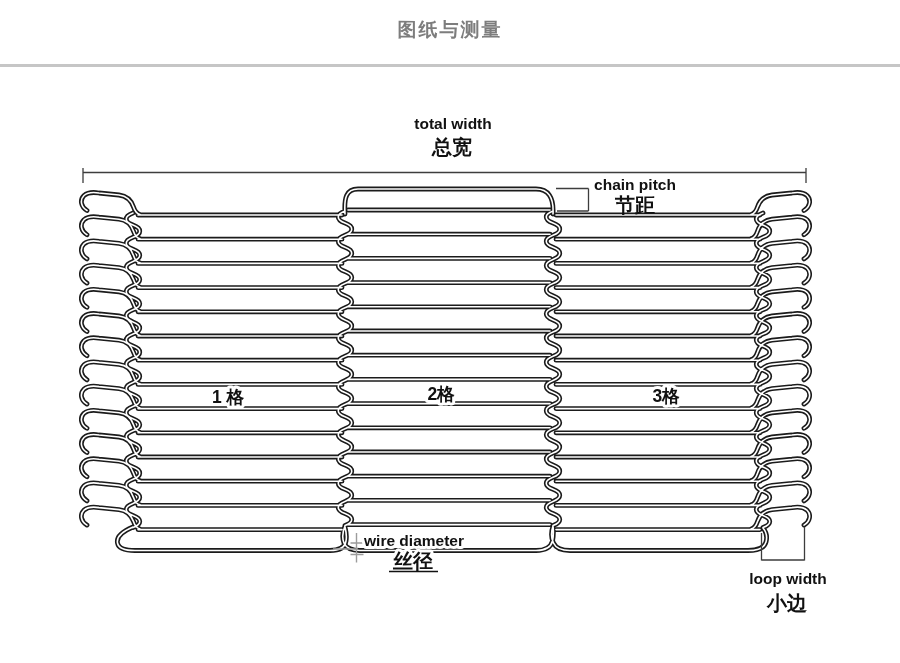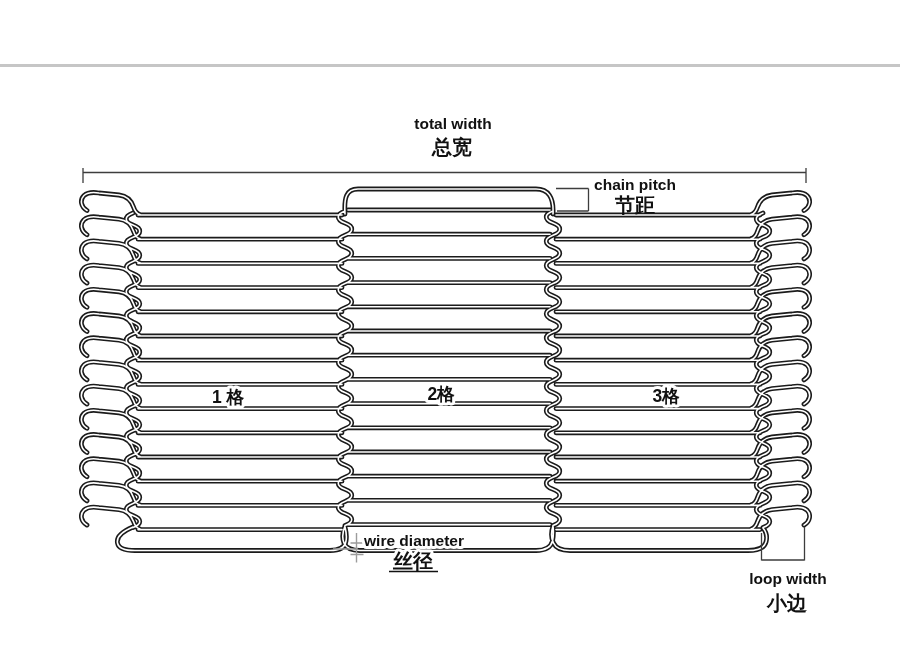--- a/index.html
+++ b/index.html
@@ -23,20 +23,21 @@
   .t-sec{font:700 17.5px "Liberation Sans","DejaVu Sans",sans-serif;fill:var(--c-label,#111);}
   .halo{paint-order:stroke;stroke:#ffffff;stroke-width:6px;stroke-linejoin:round;}
   .dim{stroke:var(--c-dim,#3d3d3d);stroke-width:1.3;fill:none;}
   .dim-marker{stroke:var(--c-marker,#9c9c9c);stroke-width:1.4;fill:none;}
   .underline{stroke:var(--c-label,#121212);stroke-width:1.6;fill:none;}
 </style>
 </head>
 <body>
 
 <div class="page" style="--c-bg: #ffffff; --c-title: #7d7d7d; --c-divider: #c6c6c6; --c-dim: #3d3d3d; --c-marker: #9c9c9c; --c-label: #111111;">
+  <div class="title">图纸与测量</div>
   <div class="divider"></div>
 
   <svg class="diagram-svg" viewBox="0 0 900 663" xmlns="http://www.w3.org/2000/svg">
 
     <g>
       <path id="mesh-outline" fill="none" stroke-linecap="round" stroke-linejoin="round" d="M138 215H342 M348 210H550 M556 215H760 M87 210.5C81 207 79.5 200 84 195.5C87.5 192.5 93 192 99 193L119 195C127 196 131.5 201 133.5 207C134.8 211 136 213.5 140 214.5 M804 210.5C810 207 811.5 200 807 195.5C803.5 192.5 798 192 792 193L772 195C764 196 759.5 201 757.5 207C756.2 211 755 213.5 751 214.5 M138 239.2H342 M348 234.2H550 M556 239.2H760 M87 234.7C81 231.2 79.5 224.2 84 219.7C87.5 216.7 93 216.2 99 217.2L119 219.2C127 220.2 131.5 225.2 133.5 231.2C134.8 235.2 136 237.7 140 238.7 M804 234.7C810 231.2 811.5 224.2 807 219.7C803.5 216.7 798 216.2 792 217.2L772 219.2C764 220.2 759.5 225.2 757.5 231.2C756.2 235.2 755 237.7 751 238.7 M138 263.4H342 M348 258.4H550 M556 263.4H760 M87 258.9C81 255.4 79.5 248.4 84 243.9C87.5 240.9 93 240.4 99 241.4L119 243.4C127 244.4 131.5 249.4 133.5 255.4C134.8 259.4 136 261.9 140 262.9 M804 258.9C810 255.4 811.5 248.4 807 243.9C803.5 240.9 798 240.4 792 241.4L772 243.4C764 244.4 759.5 249.4 757.5 255.4C756.2 259.4 755 261.9 751 262.9 M138 287.6H342 M348 282.6H550 M556 287.6H760 M87 283.1C81 279.6 79.5 272.6 84 268.1C87.5 265.1 93 264.6 99 265.6L119 267.6C127 268.6 131.5 273.6 133.5 279.6C134.8 283.6 136 286.1 140 287.1 M804 283.1C810 279.6 811.5 272.6 807 268.1C803.5 265.1 798 264.6 792 265.6L772 267.6C764 268.6 759.5 273.6 757.5 279.6C756.2 283.6 755 286.1 751 287.1 M138 311.8H342 M348 306.8H550 M556 311.8H760 M87 307.3C81 303.8 79.5 296.8 84 292.3C87.5 289.3 93 288.8 99 289.8L119 291.8C127 292.8 131.5 297.8 133.5 303.8C134.8 307.8 136 310.3 140 311.3 M804 307.3C810 303.8 811.5 296.8 807 292.3C803.5 289.3 798 288.8 792 289.8L772 291.8C764 292.8 759.5 297.8 757.5 303.8C756.2 307.8 755 310.3 751 311.3 M138 336H342 M348 331H550 M556 336H760 M87 331.5C81 328 79.5 321 84 316.5C87.5 313.5 93 313 99 314L119 316C127 317 131.5 322 133.5 328C134.8 332 136 334.5 140 335.5 M804 331.5C810 328 811.5 321 807 316.5C803.5 313.5 798 313 792 314L772 316C764 317 759.5 322 757.5 328C756.2 332 755 334.5 751 335.5 M138 360.2H342 M348 355.2H550 M556 360.2H760 M87 355.7C81 352.2 79.5 345.2 84 340.7C87.5 337.7 93 337.2 99 338.2L119 340.2C127 341.2 131.5 346.2 133.5 352.2C134.8 356.2 136 358.7 140 359.7 M804 355.7C810 352.2 811.5 345.2 807 340.7C803.5 337.7 798 337.2 792 338.2L772 340.2C764 341.2 759.5 346.2 757.5 352.2C756.2 356.2 755 358.7 751 359.7 M138 384.4H342 M348 379.4H550 M556 384.4H760 M87 379.9C81 376.4 79.5 369.4 84 364.9C87.5 361.9 93 361.4 99 362.4L119 364.4C127 365.4 131.5 370.4 133.5 376.4C134.8 380.4 136 382.9 140 383.9 M804 379.9C810 376.4 811.5 369.4 807 364.9C803.5 361.9 798 361.4 792 362.4L772 364.4C764 365.4 759.5 370.4 757.5 376.4C756.2 380.4 755 382.9 751 383.9 M138 408.6H342 M348 403.6H550 M556 408.6H760 M87 404.1C81 400.6 79.5 393.6 84 389.1C87.5 386.1 93 385.6 99 386.6L119 388.6C127 389.6 131.5 394.6 133.5 400.6C134.8 404.6 136 407.1 140 408.1 M804 404.1C810 400.6 811.5 393.6 807 389.1C803.5 386.1 798 385.6 792 386.6L772 388.6C764 389.6 759.5 394.6 757.5 400.6C756.2 404.6 755 407.1 751 408.1 M138 432.8H342 M348 427.8H550 M556 432.8H760 M87 428.3C81 424.8 79.5 417.8 84 413.3C87.5 410.3 93 409.8 99 410.8L119 412.8C127 413.8 131.5 418.8 133.5 424.8C134.8 428.8 136 431.3 140 432.3 M804 428.3C810 424.8 811.5 417.8 807 413.3C803.5 410.3 798 409.8 792 410.8L772 412.8C764 413.8 759.5 418.8 757.5 424.8C756.2 428.8 755 431.3 751 432.3 M138 457H342 M348 452H550 M556 457H760 M87 452.5C81 449 79.5 442 84 437.5C87.5 434.5 93 434 99 435L119 437C127 438 131.5 443 133.5 449C134.8 453 136 455.5 140 456.5 M804 452.5C810 449 811.5 442 807 437.5C803.5 434.5 798 434 792 435L772 437C764 438 759.5 443 757.5 449C756.2 453 755 455.5 751 456.5 M138 481.2H342 M348 476.2H550 M556 481.2H760 M87 476.7C81 473.2 79.5 466.2 84 461.7C87.5 458.7 93 458.2 99 459.2L119 461.2C127 462.2 131.5 467.2 133.5 473.2C134.8 477.2 136 479.7 140 480.7 M804 476.7C810 473.2 811.5 466.2 807 461.7C803.5 458.7 798 458.2 792 459.2L772 461.2C764 462.2 759.5 467.2 757.5 473.2C756.2 477.2 755 479.7 751 480.7 M138 505.4H342 M348 500.4H550 M556 505.4H760 M87 500.9C81 497.4 79.5 490.4 84 485.9C87.5 482.9 93 482.4 99 483.4L119 485.4C127 486.4 131.5 491.4 133.5 497.4C134.8 501.4 136 503.9 140 504.9 M804 500.9C810 497.4 811.5 490.4 807 485.9C803.5 482.9 798 482.4 792 483.4L772 485.4C764 486.4 759.5 491.4 757.5 497.4C756.2 501.4 755 503.9 751 504.9 M138 529.6H342 M348 524.6H550 M556 529.6H760 M87 525.1C81 521.6 79.5 514.6 84 510.1C87.5 507.1 93 506.6 99 507.6L119 509.6C127 510.6 131.5 515.6 133.5 521.6C134.8 525.6 136 528.1 140 529.1 M804 525.1C810 521.6 811.5 514.6 807 510.1C803.5 507.1 798 506.6 792 507.6L772 509.6C764 510.6 759.5 515.6 757.5 521.6C756.2 525.6 755 528.1 751 529.1 M133 213c-9 3.3 -9 8.8 0 12.1c9 3.3 9 8.8 0 12.1c-9 3.3 -9 8.8 0 12.1c9 3.3 9 8.8 0 12.1c-9 3.3 -9 8.8 0 12.1c9 3.3 9 8.8 0 12.1c-9 3.3 -9 8.8 0 12.1c9 3.3 9 8.8 0 12.1c-9 3.3 -9 8.8 0 12.1c9 3.3 9 8.8 0 12.1c-9 3.3 -9 8.8 0 12.1c9 3.3 9 8.8 0 12.1c-9 3.3 -9 8.8 0 12.1c9 3.3 9 8.8 0 12.1c-9 3.3 -9 8.8 0 12.1c9 3.3 9 8.8 0 12.1c-9 3.3 -9 8.8 0 12.1c9 3.3 9 8.8 0 12.1c-9 3.3 -9 8.8 0 12.1c9 3.3 9 8.8 0 12.1c-9 3.3 -9 8.8 0 12.1c9 3.3 9 8.8 0 12.1c-9 3.3 -9 8.8 0 12.1c9 3.3 9 8.8 0 12.1c-9 3.3 -9 8.8 0 12.1c9 3.3 9 8.8 0 12.1 M345 211c-9 3.3 -9 8.8 0 12.1c9 3.3 9 8.8 0 12.1c-9 3.3 -9 8.8 0 12.1c9 3.3 9 8.8 0 12.1c-9 3.3 -9 8.8 0 12.1c9 3.3 9 8.8 0 12.1c-9 3.3 -9 8.8 0 12.1c9 3.3 9 8.8 0 12.1c-9 3.3 -9 8.8 0 12.1c9 3.3 9 8.8 0 12.1c-9 3.3 -9 8.8 0 12.1c9 3.3 9 8.8 0 12.1c-9 3.3 -9 8.8 0 12.1c9 3.3 9 8.8 0 12.1c-9 3.3 -9 8.8 0 12.1c9 3.3 9 8.8 0 12.1c-9 3.3 -9 8.8 0 12.1c9 3.3 9 8.8 0 12.1c-9 3.3 -9 8.8 0 12.1c9 3.3 9 8.8 0 12.1c-9 3.3 -9 8.8 0 12.1c9 3.3 9 8.8 0 12.1c-9 3.3 -9 8.8 0 12.1c9 3.3 9 8.8 0 12.1c-9 3.3 -9 8.8 0 12.1c9 3.3 9 8.8 0 12.1 M553 211c-9 3.3 -9 8.8 0 12.1c9 3.3 9 8.8 0 12.1c-9 3.3 -9 8.8 0 12.1c9 3.3 9 8.8 0 12.1c-9 3.3 -9 8.8 0 12.1c9 3.3 9 8.8 0 12.1c-9 3.3 -9 8.8 0 12.1c9 3.3 9 8.8 0 12.1c-9 3.3 -9 8.8 0 12.1c9 3.3 9 8.8 0 12.1c-9 3.3 -9 8.8 0 12.1c9 3.3 9 8.8 0 12.1c-9 3.3 -9 8.8 0 12.1c9 3.3 9 8.8 0 12.1c-9 3.3 -9 8.8 0 12.1c9 3.3 9 8.8 0 12.1c-9 3.3 -9 8.8 0 12.1c9 3.3 9 8.8 0 12.1c-9 3.3 -9 8.8 0 12.1c9 3.3 9 8.8 0 12.1c-9 3.3 -9 8.8 0 12.1c9 3.3 9 8.8 0 12.1c-9 3.3 -9 8.8 0 12.1c9 3.3 9 8.8 0 12.1c-9 3.3 -9 8.8 0 12.1c9 3.3 9 8.8 0 12.1 M763 213c-9 3.3 -9 8.8 0 12.1c9 3.3 9 8.8 0 12.1c-9 3.3 -9 8.8 0 12.1c9 3.3 9 8.8 0 12.1c-9 3.3 -9 8.8 0 12.1c9 3.3 9 8.8 0 12.1c-9 3.3 -9 8.8 0 12.1c9 3.3 9 8.8 0 12.1c-9 3.3 -9 8.8 0 12.1c9 3.3 9 8.8 0 12.1c-9 3.3 -9 8.8 0 12.1c9 3.3 9 8.8 0 12.1c-9 3.3 -9 8.8 0 12.1c9 3.3 9 8.8 0 12.1c-9 3.3 -9 8.8 0 12.1c9 3.3 9 8.8 0 12.1c-9 3.3 -9 8.8 0 12.1c9 3.3 9 8.8 0 12.1c-9 3.3 -9 8.8 0 12.1c9 3.3 9 8.8 0 12.1c-9 3.3 -9 8.8 0 12.1c9 3.3 9 8.8 0 12.1c-9 3.3 -9 8.8 0 12.1c9 3.3 9 8.8 0 12.1c-9 3.3 -9 8.8 0 12.1c9 3.3 9 8.8 0 12.1 M345 214C344 198 346 189 358 189L536 189C548 189 554 197 553 214 M133 527C121 532 116.5 538 117.5 543C118.5 548.5 125 550.5 135 550.5L330 550.5C340 550.5 345 547 346 541C347 536 346 531 345 527 M345 526C342.5 532 342 538 344 543C346.5 548.5 352 550.5 360 550.5L536 550.5C546 550.5 551 547 552.5 541C553.5 536 553.5 530 553 526 M553 526C551 532 551 538 553.5 543C556 548.5 562 550.5 570 550.5L748 550.5C758 550.5 764.5 547.5 766 542C767.5 536.5 765.5 531 763 528" stroke="#1b1b1b" stroke-width="4.8"></path>
       <path id="mesh-core" fill="none" stroke-linecap="round" stroke-linejoin="round" d="M138 215H342 M348 210H550 M556 215H760 M87 210.5C81 207 79.5 200 84 195.5C87.5 192.5 93 192 99 193L119 195C127 196 131.5 201 133.5 207C134.8 211 136 213.5 140 214.5 M804 210.5C810 207 811.5 200 807 195.5C803.5 192.5 798 192 792 193L772 195C764 196 759.5 201 757.5 207C756.2 211 755 213.5 751 214.5 M138 239.2H342 M348 234.2H550 M556 239.2H760 M87 234.7C81 231.2 79.5 224.2 84 219.7C87.5 216.7 93 216.2 99 217.2L119 219.2C127 220.2 131.5 225.2 133.5 231.2C134.8 235.2 136 237.7 140 238.7 M804 234.7C810 231.2 811.5 224.2 807 219.7C803.5 216.7 798 216.2 792 217.2L772 219.2C764 220.2 759.5 225.2 757.5 231.2C756.2 235.2 755 237.7 751 238.7 M138 263.4H342 M348 258.4H550 M556 263.4H760 M87 258.9C81 255.4 79.5 248.4 84 243.9C87.5 240.9 93 240.4 99 241.4L119 243.4C127 244.4 131.5 249.4 133.5 255.4C134.8 259.4 136 261.9 140 262.9 M804 258.9C810 255.4 811.5 248.4 807 243.9C803.5 240.9 798 240.4 792 241.4L772 243.4C764 244.4 759.5 249.4 757.5 255.4C756.2 259.4 755 261.9 751 262.9 M138 287.6H342 M348 282.6H550 M556 287.6H760 M87 283.1C81 279.6 79.5 272.6 84 268.1C87.5 265.1 93 264.6 99 265.6L119 267.6C127 268.6 131.5 273.6 133.5 279.6C134.8 283.6 136 286.1 140 287.1 M804 283.1C810 279.6 811.5 272.6 807 268.1C803.5 265.1 798 264.6 792 265.6L772 267.6C764 268.6 759.5 273.6 757.5 279.6C756.2 283.6 755 286.1 751 287.1 M138 311.8H342 M348 306.8H550 M556 311.8H760 M87 307.3C81 303.8 79.5 296.8 84 292.3C87.5 289.3 93 288.8 99 289.8L119 291.8C127 292.8 131.5 297.8 133.5 303.8C134.8 307.8 136 310.3 140 311.3 M804 307.3C810 303.8 811.5 296.8 807 292.3C803.5 289.3 798 288.8 792 289.8L772 291.8C764 292.8 759.5 297.8 757.5 303.8C756.2 307.8 755 310.3 751 311.3 M138 336H342 M348 331H550 M556 336H760 M87 331.5C81 328 79.5 321 84 316.5C87.5 313.5 93 313 99 314L119 316C127 317 131.5 322 133.5 328C134.8 332 136 334.5 140 335.5 M804 331.5C810 328 811.5 321 807 316.5C803.5 313.5 798 313 792 314L772 316C764 317 759.5 322 757.5 328C756.2 332 755 334.5 751 335.5 M138 360.2H342 M348 355.2H550 M556 360.2H760 M87 355.7C81 352.2 79.5 345.2 84 340.7C87.5 337.7 93 337.2 99 338.2L119 340.2C127 341.2 131.5 346.2 133.5 352.2C134.8 356.2 136 358.7 140 359.7 M804 355.7C810 352.2 811.5 345.2 807 340.7C803.5 337.7 798 337.2 792 338.2L772 340.2C764 341.2 759.5 346.2 757.5 352.2C756.2 356.2 755 358.7 751 359.7 M138 384.4H342 M348 379.4H550 M556 384.4H760 M87 379.9C81 376.4 79.5 369.4 84 364.9C87.5 361.9 93 361.4 99 362.4L119 364.4C127 365.4 131.5 370.4 133.5 376.4C134.8 380.4 136 382.9 140 383.9 M804 379.9C810 376.4 811.5 369.4 807 364.9C803.5 361.9 798 361.4 792 362.4L772 364.4C764 365.4 759.5 370.4 757.5 376.4C756.2 380.4 755 382.9 751 383.9 M138 408.6H342 M348 403.6H550 M556 408.6H760 M87 404.1C81 400.6 79.5 393.6 84 389.1C87.5 386.1 93 385.6 99 386.6L119 388.6C127 389.6 131.5 394.6 133.5 400.6C134.8 404.6 136 407.1 140 408.1 M804 404.1C810 400.6 811.5 393.6 807 389.1C803.5 386.1 798 385.6 792 386.6L772 388.6C764 389.6 759.5 394.6 757.5 400.6C756.2 404.6 755 407.1 751 408.1 M138 432.8H342 M348 427.8H550 M556 432.8H760 M87 428.3C81 424.8 79.5 417.8 84 413.3C87.5 410.3 93 409.8 99 410.8L119 412.8C127 413.8 131.5 418.8 133.5 424.8C134.8 428.8 136 431.3 140 432.3 M804 428.3C810 424.8 811.5 417.8 807 413.3C803.5 410.3 798 409.8 792 410.8L772 412.8C764 413.8 759.5 418.8 757.5 424.8C756.2 428.8 755 431.3 751 432.3 M138 457H342 M348 452H550 M556 457H760 M87 452.5C81 449 79.5 442 84 437.5C87.5 434.5 93 434 99 435L119 437C127 438 131.5 443 133.5 449C134.8 453 136 455.5 140 456.5 M804 452.5C810 449 811.5 442 807 437.5C803.5 434.5 798 434 792 435L772 437C764 438 759.5 443 757.5 449C756.2 453 755 455.5 751 456.5 M138 481.2H342 M348 476.2H550 M556 481.2H760 M87 476.7C81 473.2 79.5 466.2 84 461.7C87.5 458.7 93 458.2 99 459.2L119 461.2C127 462.2 131.5 467.2 133.5 473.2C134.8 477.2 136 479.7 140 480.7 M804 476.7C810 473.2 811.5 466.2 807 461.7C803.5 458.7 798 458.2 792 459.2L772 461.2C764 462.2 759.5 467.2 757.5 473.2C756.2 477.2 755 479.7 751 480.7 M138 505.4H342 M348 500.4H550 M556 505.4H760 M87 500.9C81 497.4 79.5 490.4 84 485.9C87.5 482.9 93 482.4 99 483.4L119 485.4C127 486.4 131.5 491.4 133.5 497.4C134.8 501.4 136 503.9 140 504.9 M804 500.9C810 497.4 811.5 490.4 807 485.9C803.5 482.9 798 482.4 792 483.4L772 485.4C764 486.4 759.5 491.4 757.5 497.4C756.2 501.4 755 503.9 751 504.9 M138 529.6H342 M348 524.6H550 M556 529.6H760 M87 525.1C81 521.6 79.5 514.6 84 510.1C87.5 507.1 93 506.6 99 507.6L119 509.6C127 510.6 131.5 515.6 133.5 521.6C134.8 525.6 136 528.1 140 529.1 M804 525.1C810 521.6 811.5 514.6 807 510.1C803.5 507.1 798 506.6 792 507.6L772 509.6C764 510.6 759.5 515.6 757.5 521.6C756.2 525.6 755 528.1 751 529.1 M133 213c-9 3.3 -9 8.8 0 12.1c9 3.3 9 8.8 0 12.1c-9 3.3 -9 8.8 0 12.1c9 3.3 9 8.8 0 12.1c-9 3.3 -9 8.8 0 12.1c9 3.3 9 8.8 0 12.1c-9 3.3 -9 8.8 0 12.1c9 3.3 9 8.8 0 12.1c-9 3.3 -9 8.8 0 12.1c9 3.3 9 8.8 0 12.1c-9 3.3 -9 8.8 0 12.1c9 3.3 9 8.8 0 12.1c-9 3.3 -9 8.8 0 12.1c9 3.3 9 8.8 0 12.1c-9 3.3 -9 8.8 0 12.1c9 3.3 9 8.8 0 12.1c-9 3.3 -9 8.8 0 12.1c9 3.3 9 8.8 0 12.1c-9 3.3 -9 8.8 0 12.1c9 3.3 9 8.8 0 12.1c-9 3.3 -9 8.8 0 12.1c9 3.3 9 8.8 0 12.1c-9 3.3 -9 8.8 0 12.1c9 3.3 9 8.8 0 12.1c-9 3.3 -9 8.8 0 12.1c9 3.3 9 8.8 0 12.1 M345 211c-9 3.3 -9 8.8 0 12.1c9 3.3 9 8.8 0 12.1c-9 3.3 -9 8.8 0 12.1c9 3.3 9 8.8 0 12.1c-9 3.3 -9 8.8 0 12.1c9 3.3 9 8.8 0 12.1c-9 3.3 -9 8.8 0 12.1c9 3.3 9 8.8 0 12.1c-9 3.3 -9 8.8 0 12.1c9 3.3 9 8.8 0 12.1c-9 3.3 -9 8.8 0 12.1c9 3.3 9 8.8 0 12.1c-9 3.3 -9 8.8 0 12.1c9 3.3 9 8.8 0 12.1c-9 3.3 -9 8.8 0 12.1c9 3.3 9 8.8 0 12.1c-9 3.3 -9 8.8 0 12.1c9 3.3 9 8.8 0 12.1c-9 3.3 -9 8.8 0 12.1c9 3.3 9 8.8 0 12.1c-9 3.3 -9 8.8 0 12.1c9 3.3 9 8.8 0 12.1c-9 3.3 -9 8.8 0 12.1c9 3.3 9 8.8 0 12.1c-9 3.3 -9 8.8 0 12.1c9 3.3 9 8.8 0 12.1 M553 211c-9 3.3 -9 8.8 0 12.1c9 3.3 9 8.8 0 12.1c-9 3.3 -9 8.8 0 12.1c9 3.3 9 8.8 0 12.1c-9 3.3 -9 8.8 0 12.1c9 3.3 9 8.8 0 12.1c-9 3.3 -9 8.8 0 12.1c9 3.3 9 8.8 0 12.1c-9 3.3 -9 8.8 0 12.1c9 3.3 9 8.8 0 12.1c-9 3.3 -9 8.8 0 12.1c9 3.3 9 8.8 0 12.1c-9 3.3 -9 8.8 0 12.1c9 3.3 9 8.8 0 12.1c-9 3.3 -9 8.8 0 12.1c9 3.3 9 8.8 0 12.1c-9 3.3 -9 8.8 0 12.1c9 3.3 9 8.8 0 12.1c-9 3.3 -9 8.8 0 12.1c9 3.3 9 8.8 0 12.1c-9 3.3 -9 8.8 0 12.1c9 3.3 9 8.8 0 12.1c-9 3.3 -9 8.8 0 12.1c9 3.3 9 8.8 0 12.1c-9 3.3 -9 8.8 0 12.1c9 3.3 9 8.8 0 12.1 M763 213c-9 3.3 -9 8.8 0 12.1c9 3.3 9 8.8 0 12.1c-9 3.3 -9 8.8 0 12.1c9 3.3 9 8.8 0 12.1c-9 3.3 -9 8.8 0 12.1c9 3.3 9 8.8 0 12.1c-9 3.3 -9 8.8 0 12.1c9 3.3 9 8.8 0 12.1c-9 3.3 -9 8.8 0 12.1c9 3.3 9 8.8 0 12.1c-9 3.3 -9 8.8 0 12.1c9 3.3 9 8.8 0 12.1c-9 3.3 -9 8.8 0 12.1c9 3.3 9 8.8 0 12.1c-9 3.3 -9 8.8 0 12.1c9 3.3 9 8.8 0 12.1c-9 3.3 -9 8.8 0 12.1c9 3.3 9 8.8 0 12.1c-9 3.3 -9 8.8 0 12.1c9 3.3 9 8.8 0 12.1c-9 3.3 -9 8.8 0 12.1c9 3.3 9 8.8 0 12.1c-9 3.3 -9 8.8 0 12.1c9 3.3 9 8.8 0 12.1c-9 3.3 -9 8.8 0 12.1c9 3.3 9 8.8 0 12.1 M345 214C344 198 346 189 358 189L536 189C548 189 554 197 553 214 M133 527C121 532 116.5 538 117.5 543C118.5 548.5 125 550.5 135 550.5L330 550.5C340 550.5 345 547 346 541C347 536 346 531 345 527 M345 526C342.5 532 342 538 344 543C346.5 548.5 352 550.5 360 550.5L536 550.5C546 550.5 551 547 552.5 541C553.5 536 553.5 530 553 526 M553 526C551 532 551 538 553.5 543C556 548.5 562 550.5 570 550.5L748 550.5C758 550.5 764.5 547.5 766 542C767.5 536.5 765.5 531 763 528" stroke="#ffffff" stroke-width="1.6"></path>
     </g>
 
     <g>

